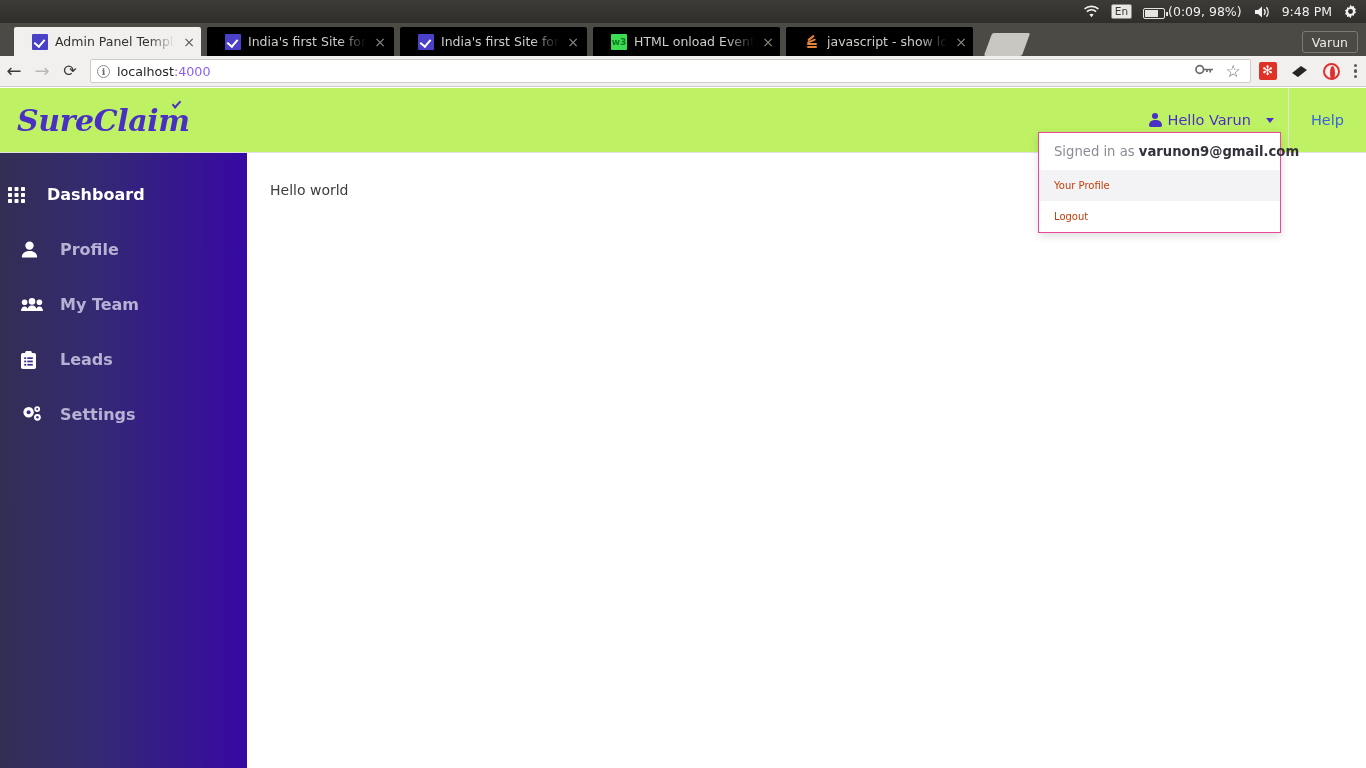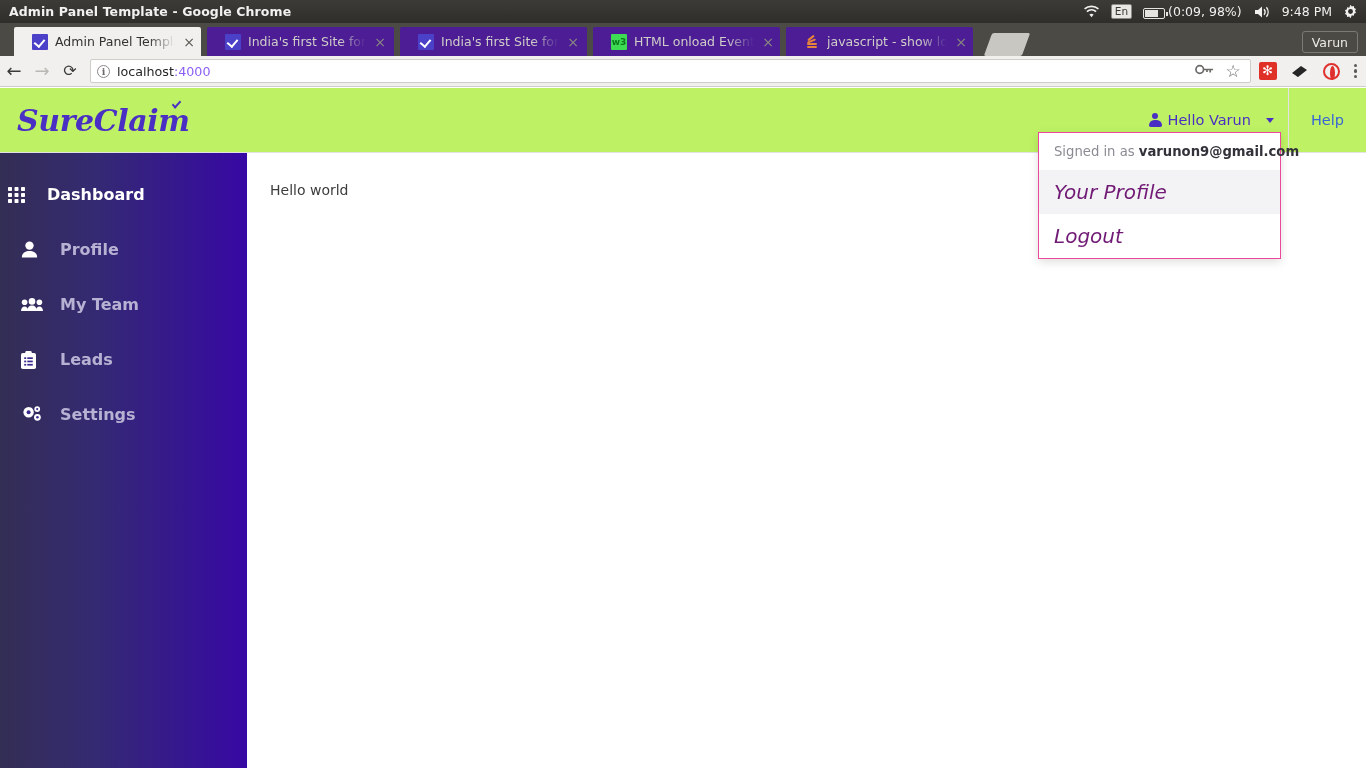--- a/index.html
+++ b/index.html
@@ -39,21 +39,21 @@
   .chrome-tabstrip {
     position: absolute; left: 0; top: 23px; width: 1366px; height: 33px;
     background: #4c4a44;
   }
   .tab {
     position: absolute; top: 4px; height: 29px;
     display: flex; align-items: center; padding: 0 6px 0 18px;
     font-size: 12.5px; color: #cfcdc8; white-space: nowrap; overflow: hidden;
   }
   .tab.active { background: #f1f0ee; color: #33322f; border-radius: 2px 2px 0 0; }
-  .tab.inactive { background: #4c1d95; border-radius: 2px 2px 0 0; }
+  .tab.inactive { background: #000000; border-radius: 2px 2px 0 0; }
   .tab .tab-title {
     max-width: 126px; overflow: hidden; display: block;
     mask-image: linear-gradient(to right, #000 78%, transparent 100%);
     -webkit-mask-image: linear-gradient(to right, #000 78%, transparent 100%);
   }
   .favicon { width: 16px; height: 16px; margin-right: 7px; flex: 0 0 16px; border-radius: 1px; }
   .fav-check {
     background: #4a41c8; position: relative;
   }
   .fav-check::after {
@@ -143,21 +143,21 @@
   .help-link { display:flex; align-items:center; padding: 0 22px; color:#3866d6; font-size:14.5px; cursor:pointer;}
 
   
   .dropdown {
     position: absolute; left: 1038px; top: 44px; width: 243px;
     background: #fff; border: 1px solid #ec4899; box-shadow: 0 3px 9px rgba(0,0,0,.13);
     z-index: 40;
   }
   .dd-head { padding: 11px 14px 11px 15px; font-size: 13.2px; color: #8c8a93; white-space: nowrap; }
   .dd-head b { color: #33323a; font-weight: bold; }
-  .dd-item { padding: 10px 15px; font-size: 20px; color: #701a75; cursor: pointer; font-style: italic; }
+  .dd-item { padding: 10px 15px; font-size: 10px; color: #c2410c; cursor: pointer; }
   .dd-item.hover { background: #f3f3f5; }
 
   
   .sidebar {
     position: absolute; left: 0; top: 65px; width: 247px; height: 615px;
     background: linear-gradient(to right, #332e54 0%, #342a72 38%, #3708a4 100%);
     padding-top: 14px;
   }
   .nav-item {
     display: flex; align-items: center; height: 55px; padding-left: 21px;
@@ -167,21 +167,20 @@
   .nav-ico { width: 24px; flex: 0 0 24px; margin-right: 15px; display:flex; align-items:center; justify-content:flex-start;}
   .nav-label { line-height: 1; }
 
   .content { position: absolute; left: 247px; top: 65px; width: 1119px; height: 615px; background: #fff; }
   .content-text { padding: 29px 0 0 23px; font-size: 14px; color: #3c3c3c; }
 </style>
 </head>
 <body>
 
 <div class="os-panel">
-  <div class="os-title">Admin Panel Template - Google Chrome</div>
   <div class="os-tray">
     <div class="tray-item">
       <svg width="17" height="13" viewBox="0 0 17 13">
           <path d="M8.5 12.2l2.1-2.6a3.4 3.4 0 0 0-4.2 0z" fill="#f1f0ee"></path>
           <path d="M3.9 6.6a7.2 7.2 0 0 1 9.2 0" stroke="#f1f0ee" stroke-width="1.7" fill="none"></path>
           <path d="M1.6 3.9a10.6 10.6 0 0 1 13.8 0" stroke="#f1f0ee" stroke-width="1.7" fill="none"></path>
         </svg>
     </div>
     <div class="tray-item">
       <span class="lang-box">En</span>

